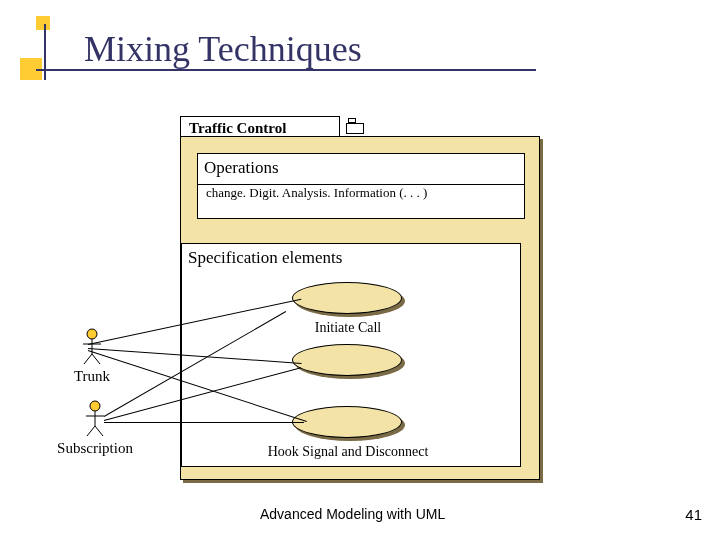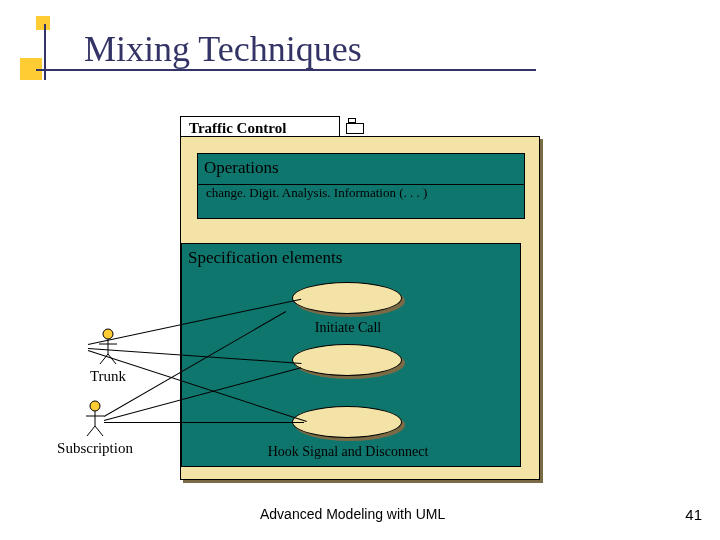--- a/index.html
+++ b/index.html
@@ -48,21 +48,21 @@
     position: absolute;
     left: 346px; top: 118px;
     width: 20px; height: 18px;
   }
   .tab-icon .mini-tab { position:absolute; left:2px; top:0; width:8px; height:5px; border:1px solid #000; background:#fff; }
   .tab-icon .mini-body { position:absolute; left:0; top:5px; width:18px; height:11px; border:1px solid #000; background:#fff; }
 
   
   .section {
     position: absolute;
-    background: #0f766e;
+    background: #ffffff;
     border: 1px solid #000;
   }
   .sec-ops { left: 16px; top: 16px; width: 328px; height: 66px; }
   .sec-spec { left: 0; top: 106px; width: 340px; height: 224px; text-decoration: underline; }
 
   .sec-ops::after { 
     content:""; position:absolute; left:0; right:0; top:30px; height:1px; background:#000;
   }
   .sec-header {
     position:absolute; left:6px; top:4px;
@@ -142,21 +142,21 @@
     <div class="oval" style="left:110px; top:38px;"></div>
     <div class="uc-label" style="left:56px; top:76px;">Initiate Call</div>
 
     <div class="oval" style="left:110px; top:100px;"></div>
 
     <div class="oval" style="left:110px; top:162px;"></div>
     <div class="uc-label" style="left:56px; top:200px;">Hook Signal and Disconnect</div>
   </div>
 </div>
 
-<div class="actor" style="left:68px; top:328px;">
+<div class="actor" style="left:52px; top:328px;">
   <svg width="22" height="38">
     <circle cx="11" cy="6" r="5" fill="#ffcc33" stroke="#000"></circle>
     <line x1="11" y1="11" x2="11" y2="26" stroke="#000"></line>
     <line x1="2" y1="16" x2="20" y2="16" stroke="#000"></line>
     <line x1="11" y1="26" x2="3" y2="36" stroke="#000"></line>
     <line x1="11" y1="26" x2="19" y2="36" stroke="#000"></line>
   </svg>
   <div class="actor-label">Trunk</div>
 </div>
 

